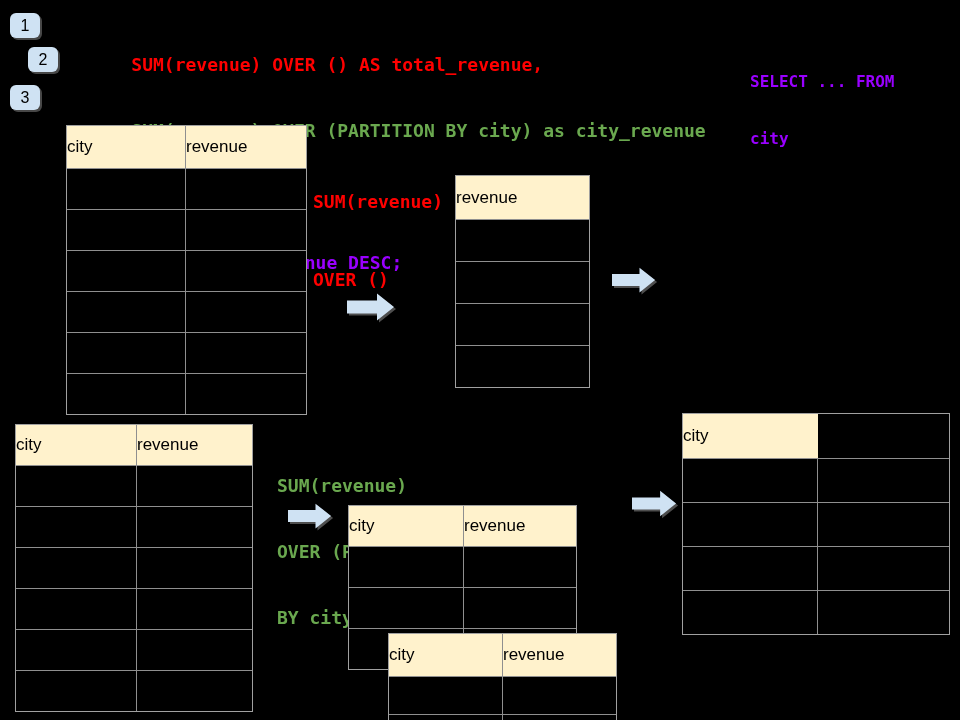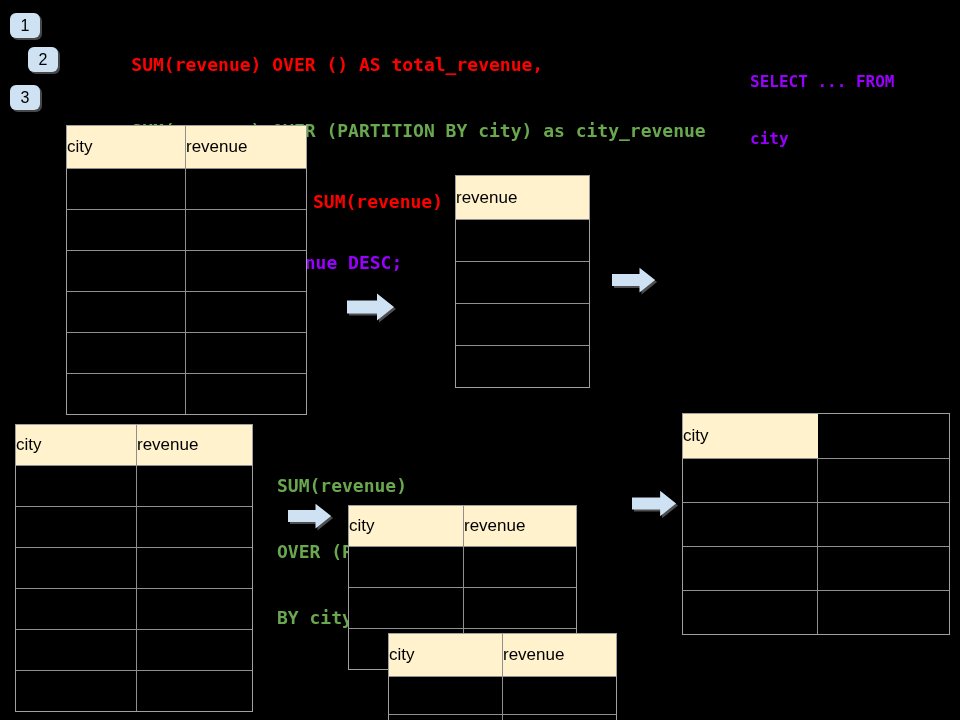--- a/index.html
+++ b/index.html
@@ -108,20 +108,21 @@
       <div class="tcell" style="width:120px"></div>
     </div>
   <div class="trow tbody">
       <div class="tcell" style="width:119px"></div>
       <div class="tcell" style="width:120px"></div>
     </div>
 </div>
 
 <div class="code label-total c-red">
   <div>SUM(revenue)</div>
+  <div>OVER ()</div>
 </div>
 
 <svg class="arrow" style="left:347px;top:293px" width="48" height="28" viewBox="0 0 48 28">
   <polygon points="0,7.5 30,7.5 30,0.5 47,14 30,27.5 30,20.5 0,20.5" fill="#cfe2f3"></polygon>
 </svg>
 
 <div class="tbl t2" style="left:455px;top:175px;width:135px">
   <div class="trow thead">
     <div class="tcell" style="width:133px">revenue</div>
   </div>

